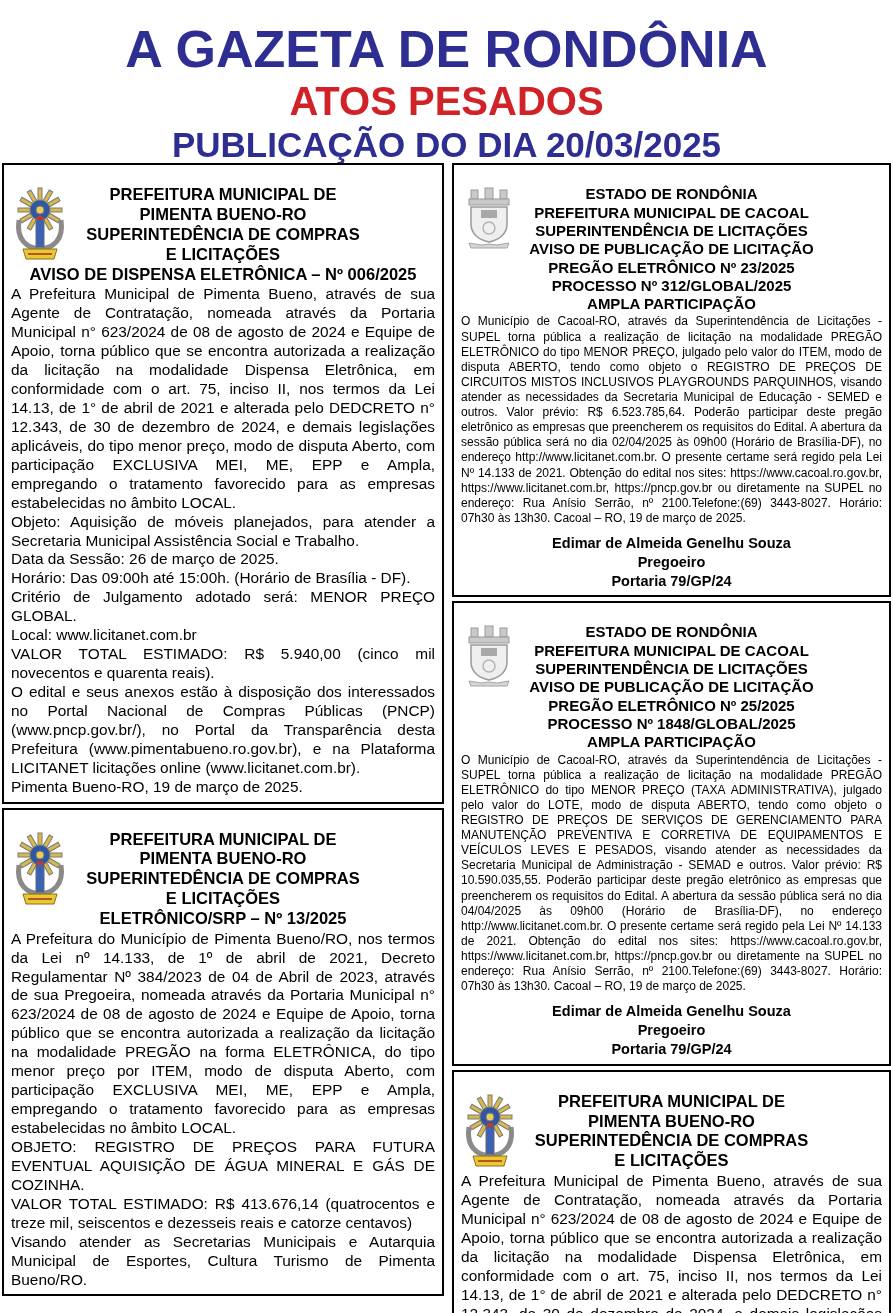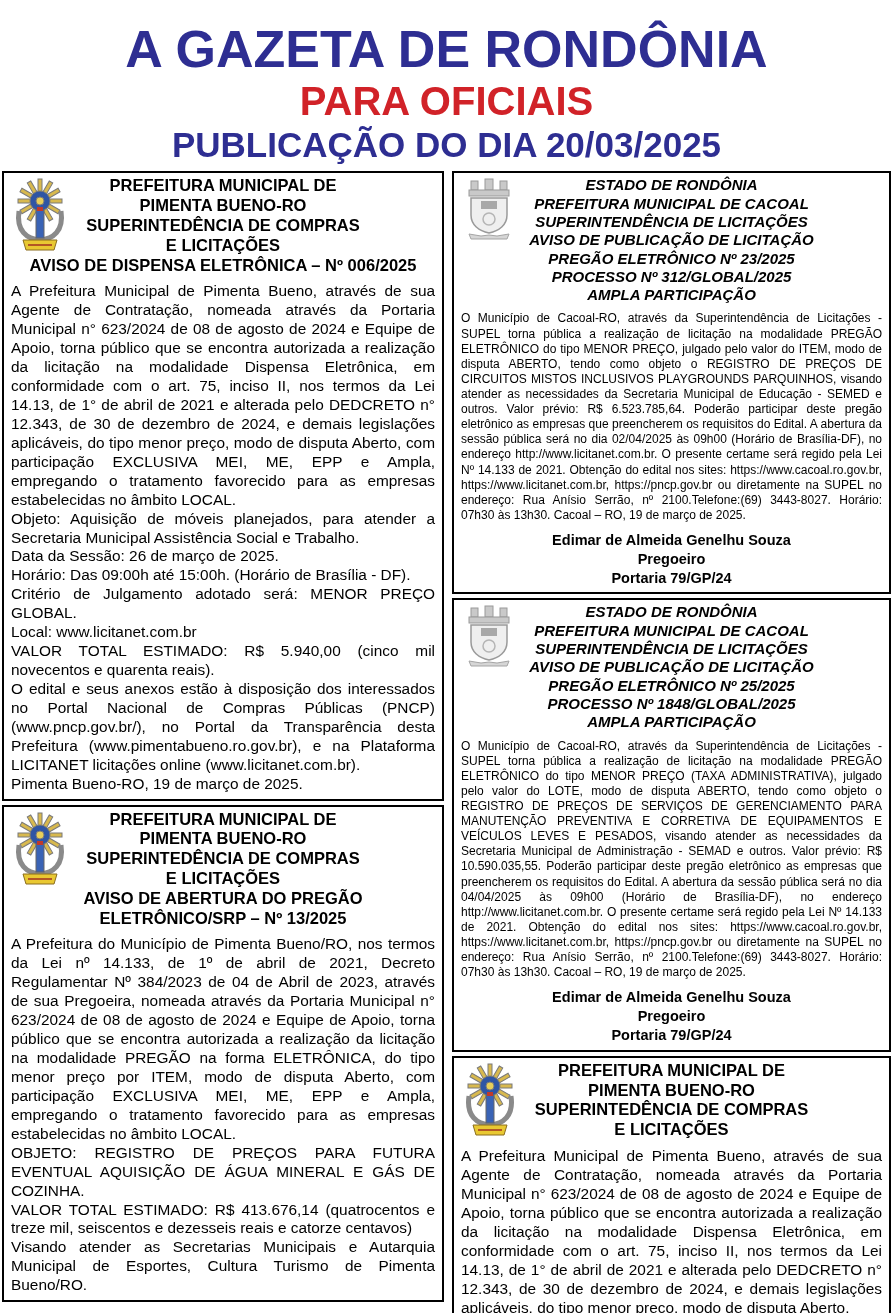--- a/index.html
+++ b/index.html
@@ -26,53 +26,53 @@
     font-weight:bold;
     line-height:1.0;
     margin-top:4px;
   }
   .paper-date{
     color:#2E2E92;
     font-size:35px;
     font-weight:bold;
     line-height:1.05;
     margin-top:6px;
-    margin-bottom:8px;
+    margin-bottom:0;
     text-align:center;
   }
 
   
   .columns{
     display:grid;
     grid-template-columns:442px 439px;
     column-gap:8px;
     padding:0 2px;
     align-items:start;
   }
   .col{display:flex;flex-direction:column;}
 
   
   .notice{
     border:2px solid #000;
     background:#fff;
     margin-bottom:4px;
-    padding:3px 7px 5px 7px;
+    padding:20px 7px 5px 7px;
     position:relative;
     box-sizing:border-box;
   }
   .notice-head{position:relative;text-align:center;}
   .crest{position:absolute;left:0px;top:1px;}
   .head-line{
     font-weight:bold;
     text-align:center;
     white-space:nowrap;
   }
   .notice--pb .head-line{font-size:16.5px;line-height:1.2;}
-  .notice--cacoal .head-line{font-size:15px;line-height:1.22;font-style:italic;}
-  .notice-body{margin-top:7px;}
+  .notice--cacoal .head-line{font-size:15px;line-height:1.22;}
+  .notice-body{margin-top:1px;}
   .body-par{
     text-align:justify;
     text-justify:inter-word;
   }
   .notice--pb .body-par{font-size:15.4px;line-height:1.23;}
   .notice--cacoal .body-par{font-size:12px;line-height:1.26;}
   .notice-sign{margin-top:8px;}
   .sign-line{
     font-weight:bold;
     text-align:center;
@@ -80,21 +80,21 @@
   .notice--pb .sign-line{font-size:15.4px;line-height:1.25;}
   .notice--cacoal .sign-line{font-size:14.5px;line-height:1.3;}
 </style>
 </head>
 <body>
 
 <div class="page">
 
   <div class="masthead">
     <div class="paper-title">A GAZETA DE RONDÔNIA</div>
-    <div class="paper-subtitle">PARA OFICIAIS</div>
+    <div class="paper-subtitle">ATOS PESADOS</div>
     <div class="paper-date">PUBLICAÇÃO DO DIA 20/03/2025</div>
   </div>
 
   <div class="columns">
 
     <div class="col">
 
       <div class="notice notice--pb">
         <div class="notice-head">
           <span class="crest">
@@ -160,21 +160,20 @@
               <rect x="26" y="30" width="6" height="4" fill="#c0392b"></rect>
               <path d="M12,63 L46,63 L43,73 L15,73 Z" fill="#e9c832" stroke="#8a6d1f" stroke-width="1"></path>
               <path d="M17,68 L41,68" stroke="#a03020" stroke-width="1.5"></path>
             </svg>
           </span>
           <div>
               <div class="head-line">PREFEITURA MUNICIPAL DE</div>
               <div class="head-line">PIMENTA BUENO-RO</div>
               <div class="head-line">SUPERINTEDÊNCIA DE COMPRAS</div>
               <div class="head-line">E LICITAÇÕES</div>
-              <div class="head-line">AVISO DE ABERTURA DO PREGÃO</div>
               <div class="head-line">ELETRÔNICO/SRP – Nº 13/2025</div>
             </div>
         </div>
         <div class="notice-body">
             <div class="body-par">A Prefeitura do Município de Pimenta Bueno/RO, nos termos da Lei nº 14.133, de 1º de abril de 2021, Decreto Regulamentar Nº 384/2023 de 04 de Abril de 2023, através de sua Pregoeira, nomeada através da Portaria Municipal n° 623/2024 de 08 de agosto de 2024 e Equipe de Apoio, torna público que se encontra autorizada a realização da licitação na modalidade PREGÃO na forma ELETRÔNICA, do tipo menor preço por ITEM, modo de disputa Aberto, com participação EXCLUSIVA MEI, ME, EPP e Ampla, empregando o tratamento favorecido para as empresas estabelecidas no âmbito  LOCAL.</div>
             <div class="body-par">OBJETO: REGISTRO DE PREÇOS PARA FUTURA EVENTUAL AQUISIÇÃO DE ÁGUA MINERAL E GÁS DE COZINHA.</div>
             <div class="body-par">VALOR TOTAL ESTIMADO: R$ 413.676,14 (quatrocentos e treze mil, seiscentos e dezesseis reais e catorze centavos)</div>
             <div class="body-par">Visando atender as Secretarias Municipais e Autarquia Municipal de Esportes, Cultura Turismo de Pimenta Bueno/RO.</div>
           </div>
 

